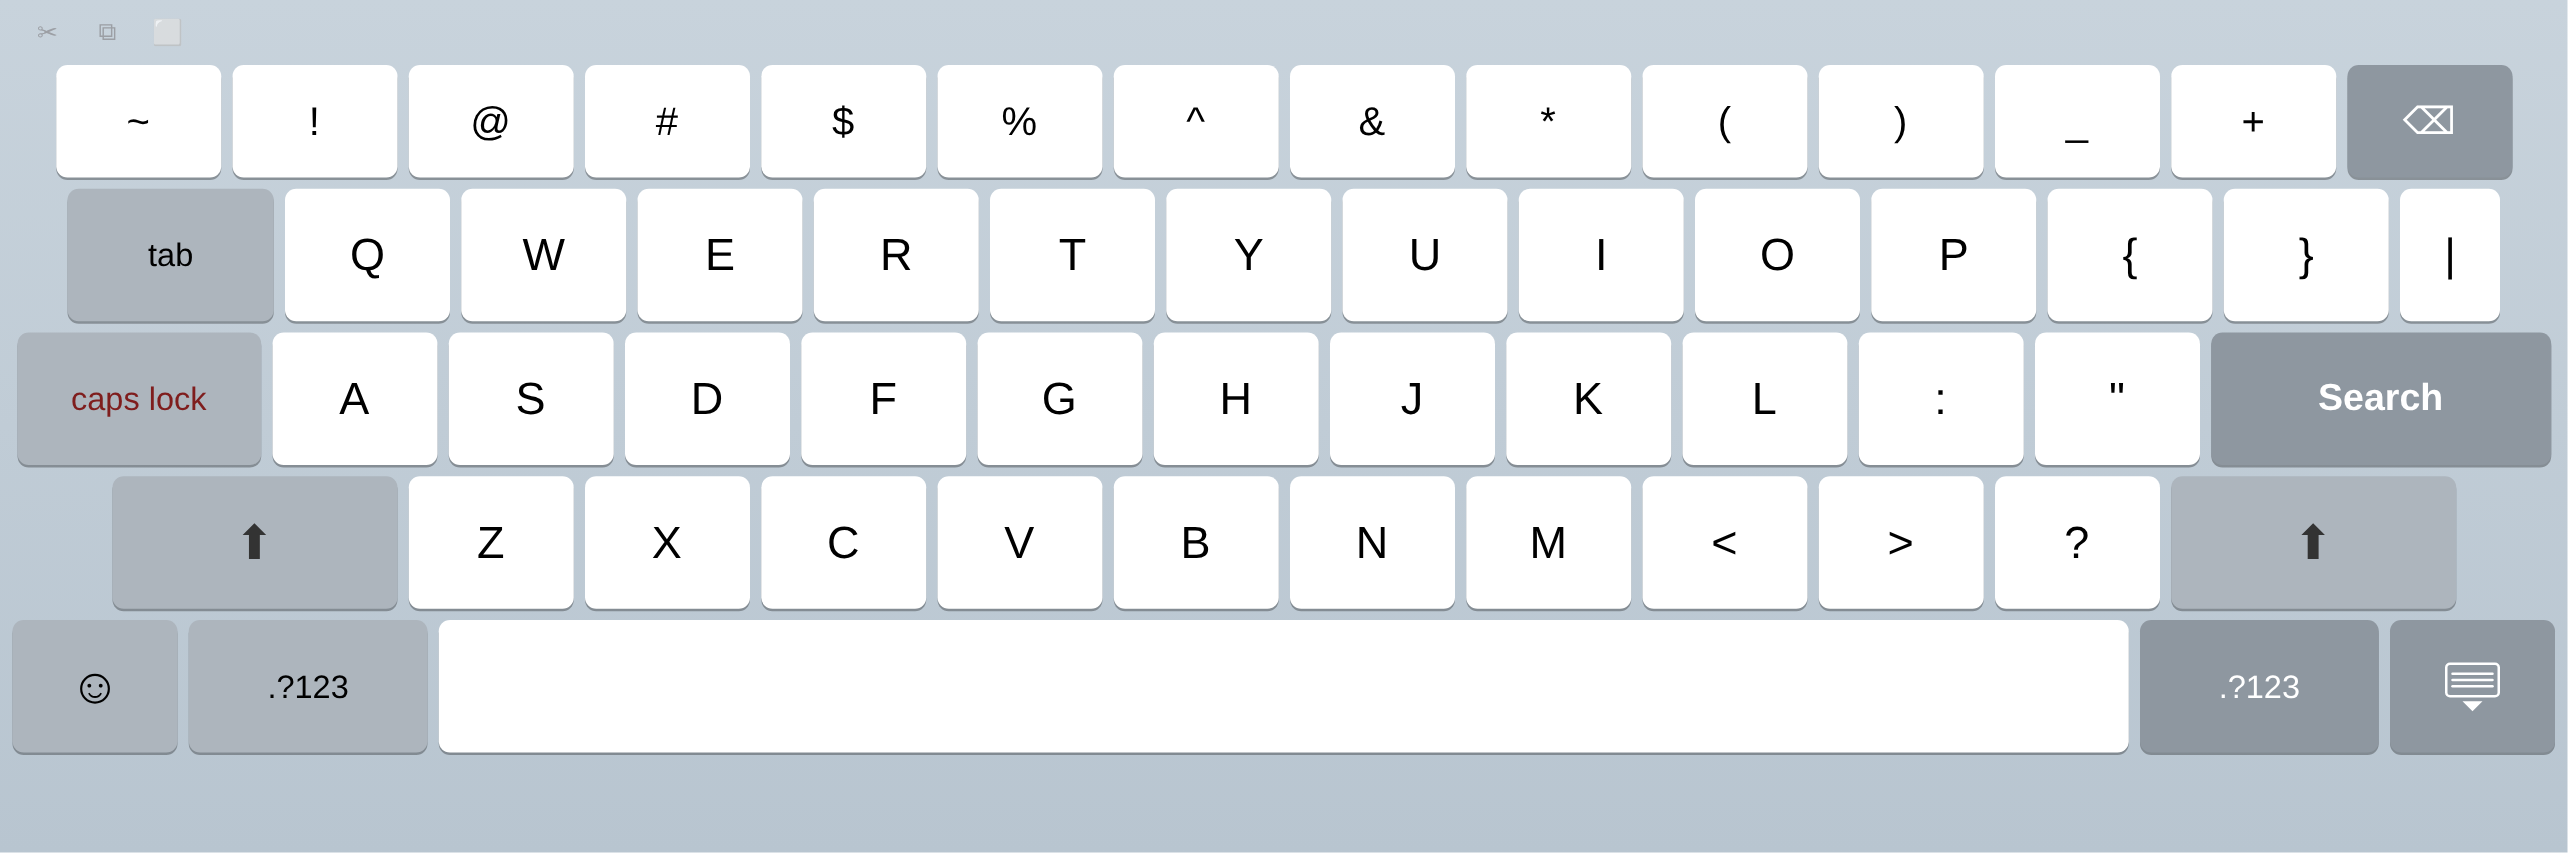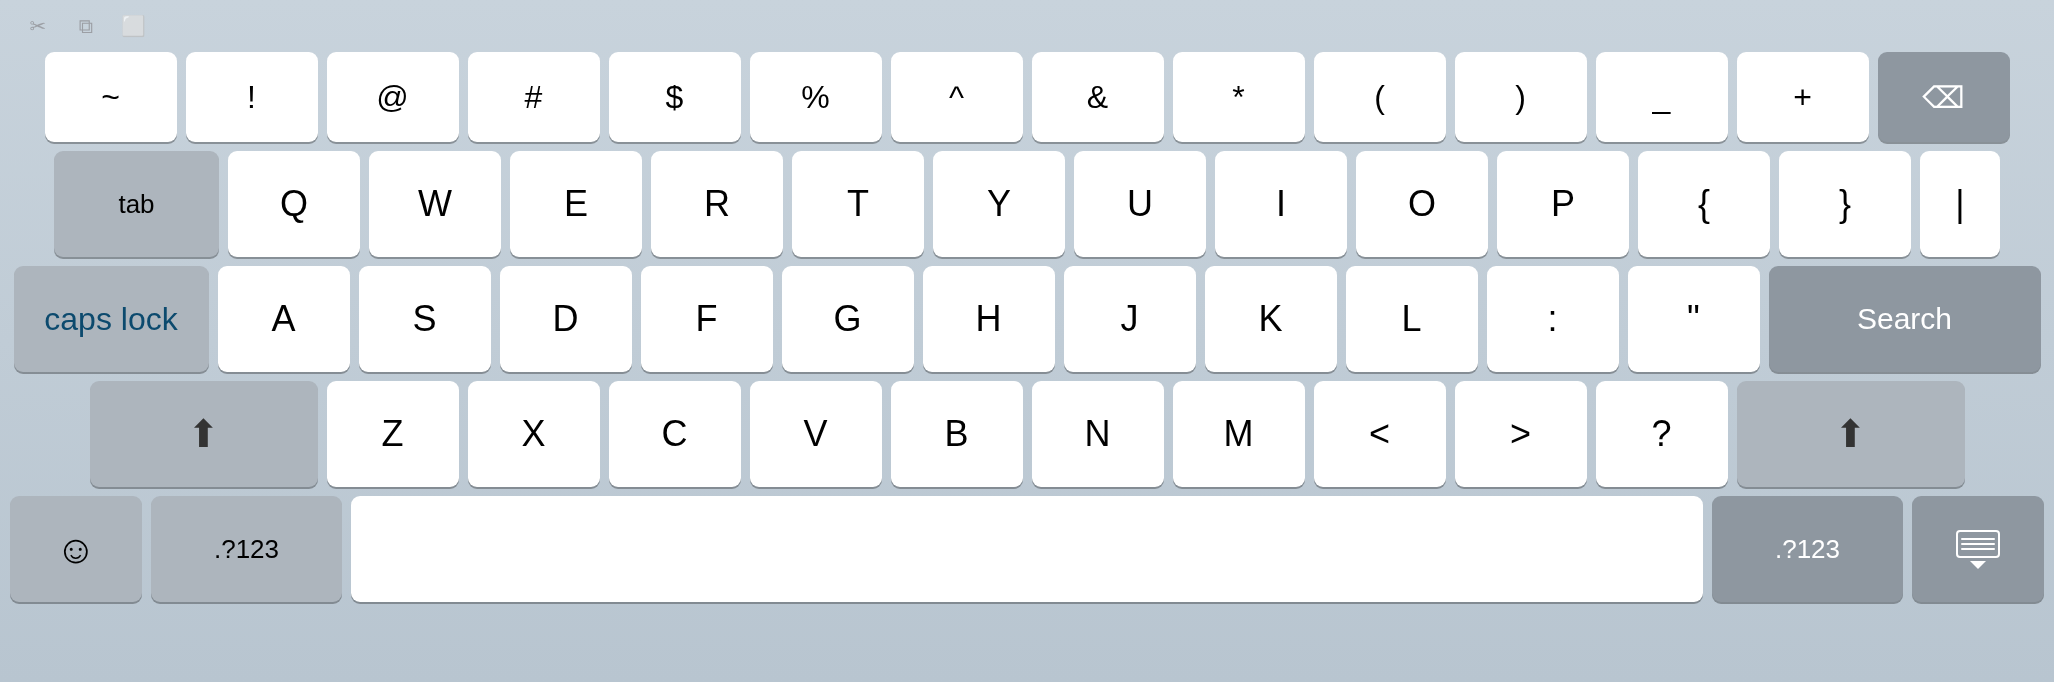--- a/index.html
+++ b/index.html
@@ -101,34 +101,35 @@
       width: 132px;
     }
 
     .row2 .key-pipe {
       width: 80px;
     }
 
     
     .row3 .key-caps {
       width: 195px;
-      font-size: 32px;
-      background: #adb5bd;
-      color: #0c4a6e;
+      font-size: 26px;
+      background: #adb5bd;
+      color: #7f1d1d;
     }
 
     .row3 .key-letter {
       width: 132px;
     }
 
     .row3 .key-search {
       width: 272px;
       font-size: 30px;
       background: #8e97a0;
       color: #fff;
+      font-weight: bold;
     }
 
     
     .row4 .key-shift {
       width: 228px;
       background: #adb5bd;
     }
 
     .row4 .key-letter {
       width: 132px;

